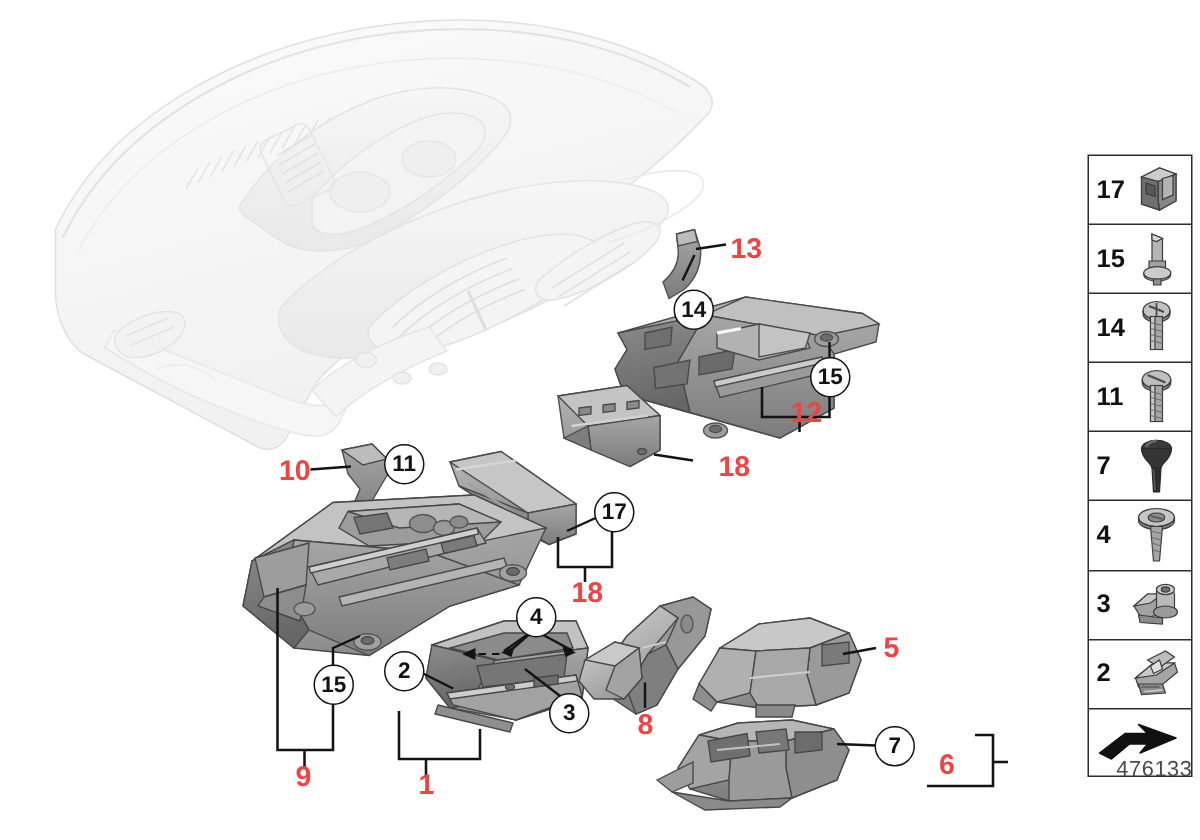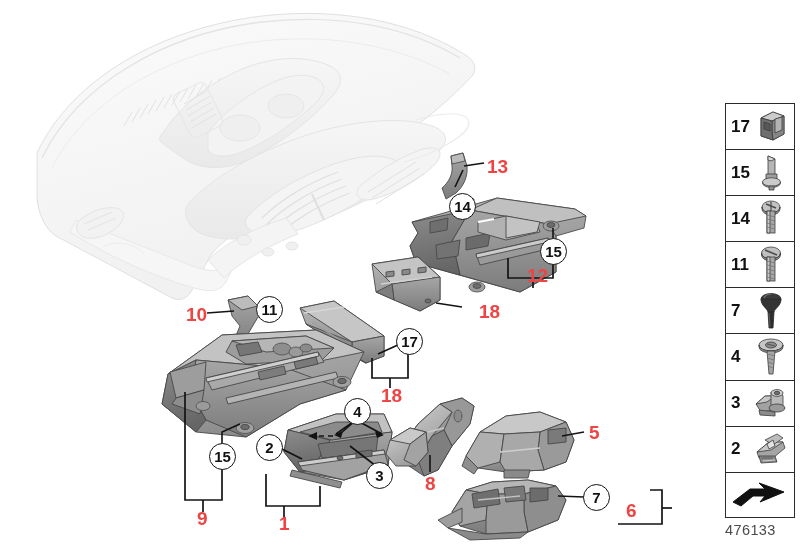--- a/index.html
+++ b/index.html
@@ -23,21 +23,21 @@
   
   #legend{position:absolute;left:725px;top:103px;width:70px;height:415px;
           border:1.4px solid #2b2b2b;box-sizing:border-box;background:#fff;}
   .lgrow{position:relative;height:46.1px;border-bottom:1.4px solid #2b2b2b;
          box-sizing:border-box;display:block;}
   .lgrow:last-child{border-bottom:none;}
   .lgnum{position:absolute;left:5px;top:50%;transform:translateY(-50%);
          font-weight:bold;font-size:17px;color:#111;}
   .lgart{position:absolute;right:3px;top:50%;transform:translateY(-50%);
          width:40px;height:42px;}
-  #partnum{position:absolute;left:725px;top:522px;width:70px;text-align:left;
+  #partnum{position:absolute;left:725px;top:505px;width:70px;text-align:right;
            font-size:14.5px;color:#4a4a4a;letter-spacing:.4px;}
 
   
   #dash-ghost{position:absolute;left:12px;top:8px;width:470px;height:310px;}
 </style>
 </head>
 <body>
 
 <div id="stage">
 

